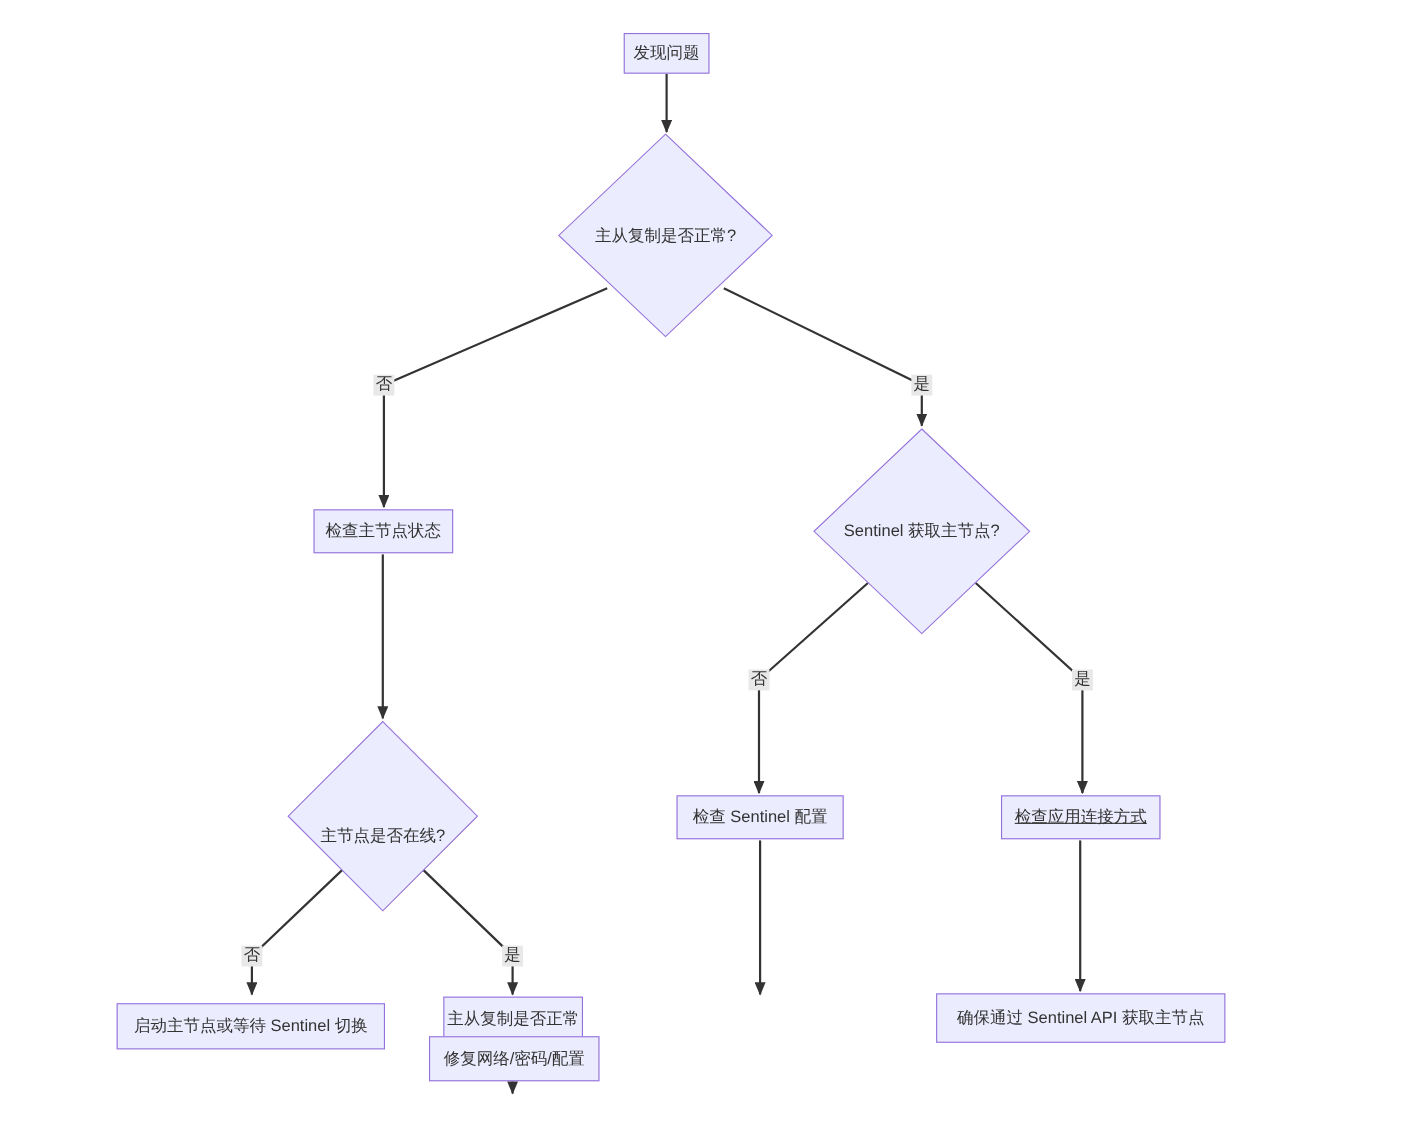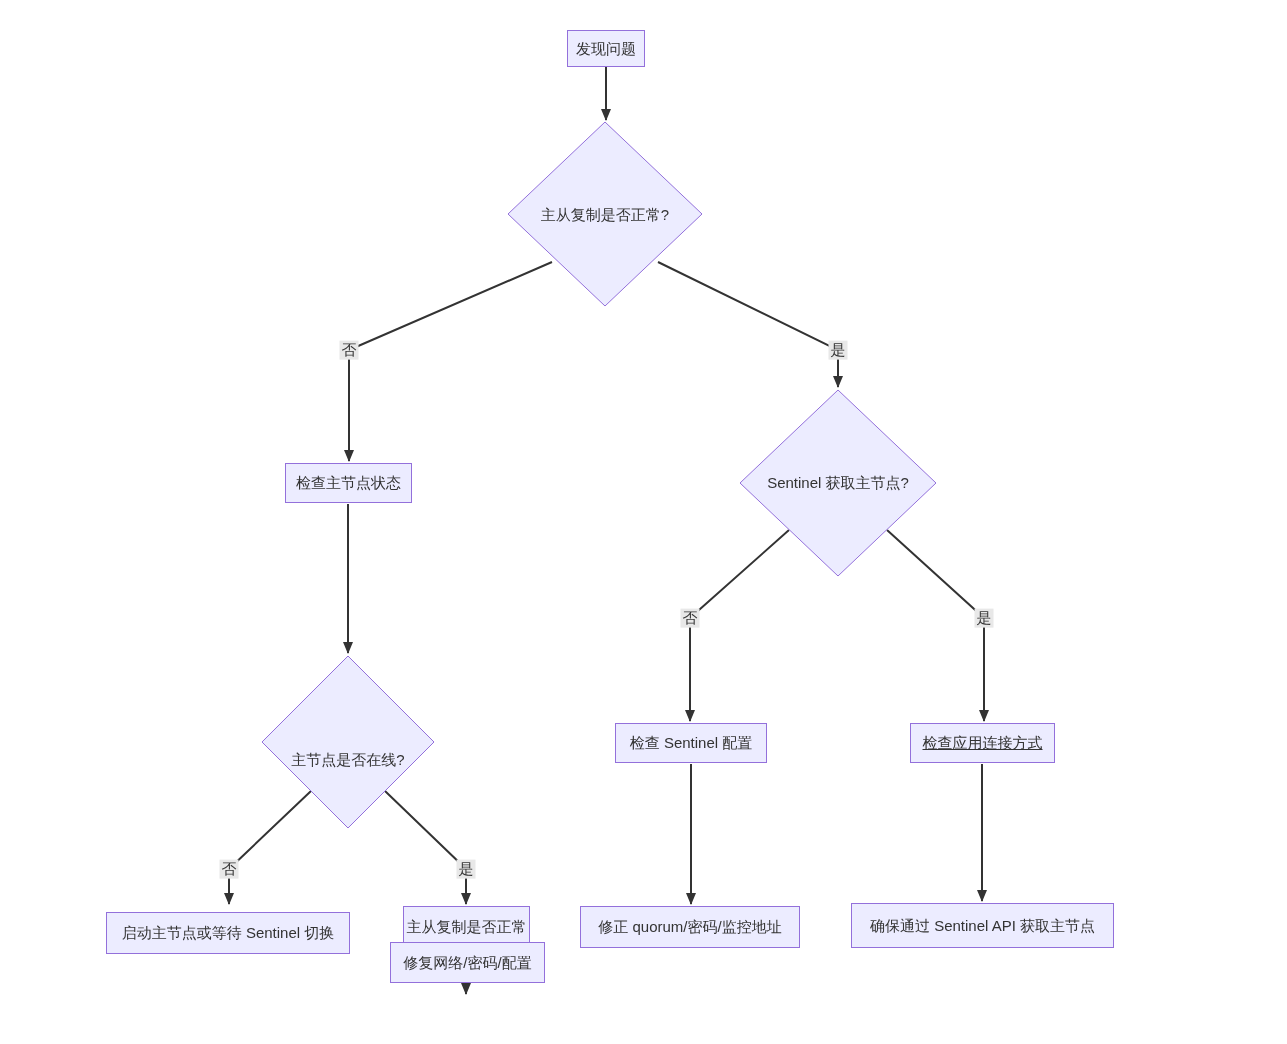--- a/index.html
+++ b/index.html
@@ -88,23 +88,20 @@
   </div>
   <div class="node" style="left:403px;top:906px;width:127px;height:42px;">
     <span>主从复制是否正常</span>
   </div>
   <div class="node" style="left:390px;top:942px;width:155px;height:41px;">
     <span>修复网络/密码/配置</span>
   </div>
   <div class="node" style="left:615px;top:723px;width:152px;height:40px;">
     <span>检查 Sentinel 配置</span>
   </div>
-  <div class="node" style="left:580px;top:906px;width:220px;height:42px;">
-    <span>修正 quorum/密码/监控地址</span>
-  </div>
   <div class="node" style="left:910px;top:723px;width:145px;height:40px;text-decoration:underline;">
     <span>检查应用连接方式</span>
   </div>
   <div class="node" style="left:851px;top:903px;width:263px;height:45px;">
     <span>确保通过 Sentinel API 获取主节点</span>
   </div>
 
   <div class="diamond-label" style="left:605px;top:215px;">主从复制是否正常?</div>
   <div class="diamond-label" style="left:348px;top:760px;">主节点是否在线?</div>
   <div class="diamond-label" style="left:838px;top:483px;">Sentinel 获取主节点?</div>

